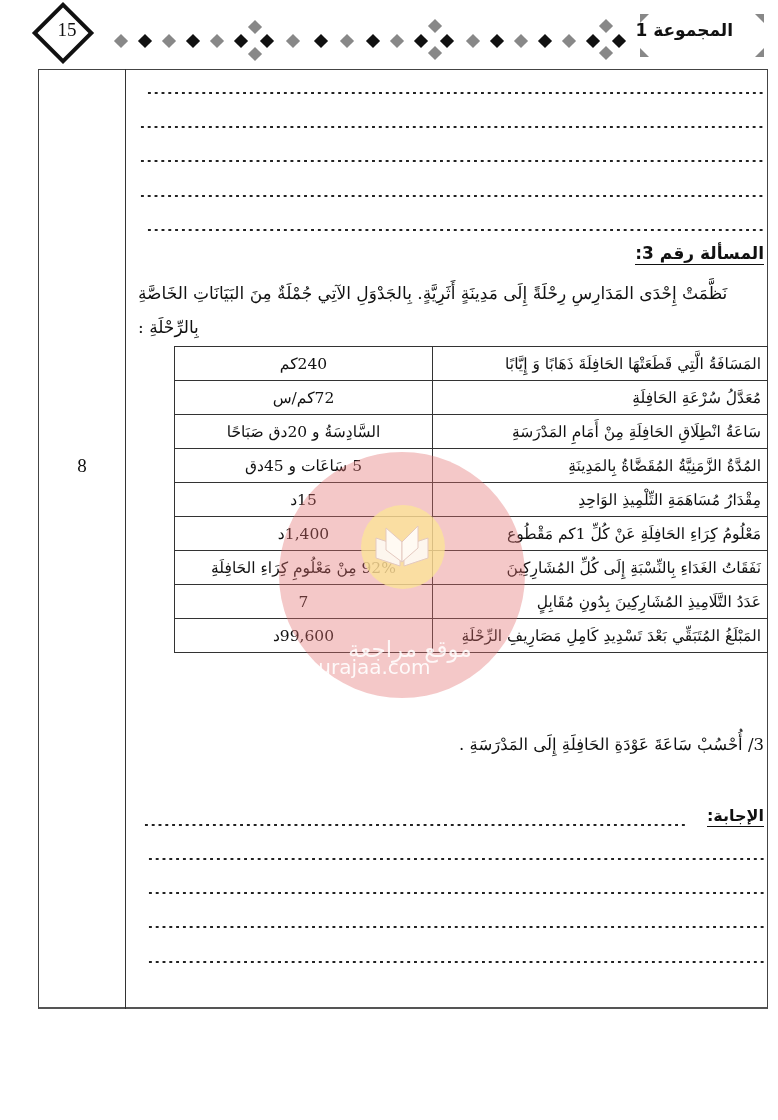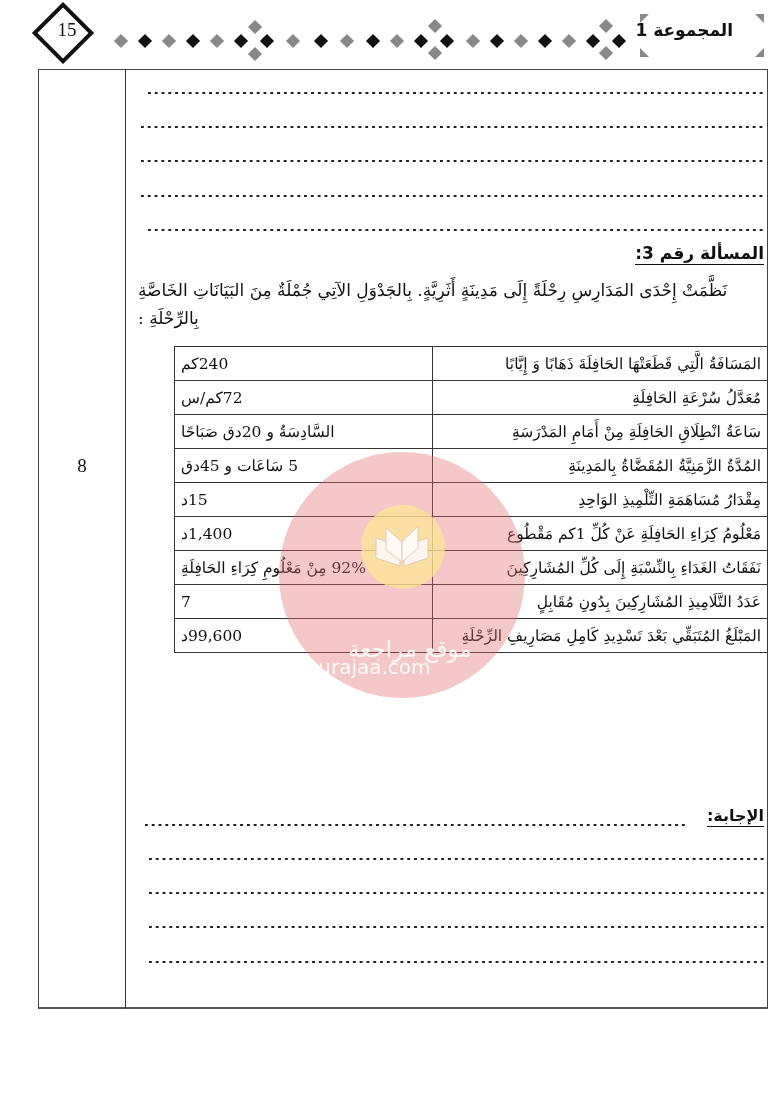--- a/index.html
+++ b/index.html
@@ -27,27 +27,27 @@
   .mark { position:absolute; left:38px; top:455px; width:88px; text-align:center;
           font-family:"Liberation Serif", serif; font-size:19px; }
 
   .dotline { position:absolute; height:4px;
              background-image:radial-gradient(circle, #222 1.1px, transparent 1.3px);
              background-size:6.8px 4px; background-repeat:repeat-x; }
 
   .rtl { direction:rtl; text-align:left; }
   .problem-title { position:absolute; right:14px; top:242px; font-family:"DejaVu Sans", sans-serif;
                    font-weight:bold; font-size:17px; border-bottom:1.5px solid #111; line-height:22px; padding-bottom:0; }
-  .intro { position:absolute; right:14px; left:138px; top:276px; font-size:17px; line-height:28px; }
+  .intro { position:absolute; right:14px; left:138px; top:276px; font-size:17px; line-height:34px; }
 
   table.data { position:absolute; left:174px; top:346px; width:594px; border-collapse:collapse;
                direction:rtl; }
   table.data td { border:1.5px solid #333; height:33px; padding:0 6px; font-size:15.5px; }
   table.data td.label { width:322px; text-align:right; }
-  table.data td.value { text-align:left; font-family:"DejaVu Serif", serif; }
+  table.data td.value { text-align:center; font-family:"DejaVu Serif", serif; }
 
   .questions { position:absolute; right:14px; top:732px; font-size:16.5px; line-height:26px; }
   .answer-label { position:absolute; right:14px; top:806px; font-family:"DejaVu Sans", sans-serif;
                   font-weight:bold; font-size:16px; border-bottom:1.5px solid #111; line-height:20px; }
 
   
   .wm-outer { position:absolute; left:279px; top:452px; width:246px; height:246px; border-radius:50%;
               background:rgba(226,110,110,0.38); pointer-events:none; }
   .wm-inner { position:absolute; left:361px; top:505px; width:84px; height:84px; border-radius:50%;
               background:rgba(252,230,150,0.75); pointer-events:none; }
@@ -147,20 +147,21 @@
       <td class="value">7</td>
     </tr>
     <tr>
       <td class="label">المَبْلَغُ المُتَبَقِّي بَعْدَ تَسْدِيدِ كَامِلِ مَصَارِيفِ الرِّحْلَةِ</td>
       <td class="value">99,600د</td>
     </tr>
   </tbody>
 </table>
 
 <div class="questions rtl">
+  <div>3/ أُحْسُبْ سَاعَةَ عَوْدَةِ الحَافِلَةِ إِلَى المَدْرَسَةِ .</div>
 </div>
 
 <div class="answer-label rtl">الإجابة:</div>
 
 <div class="dotline" style="left:143px;top:823px;width:545px"></div>
 <div class="dotline" style="left:147px;top:857px;width:617px"></div>
 <div class="dotline" style="left:147px;top:891px;width:617px"></div>
 <div class="dotline" style="left:147px;top:925px;width:617px"></div>
 <div class="dotline" style="left:147px;top:960px;width:617px"></div>
 

